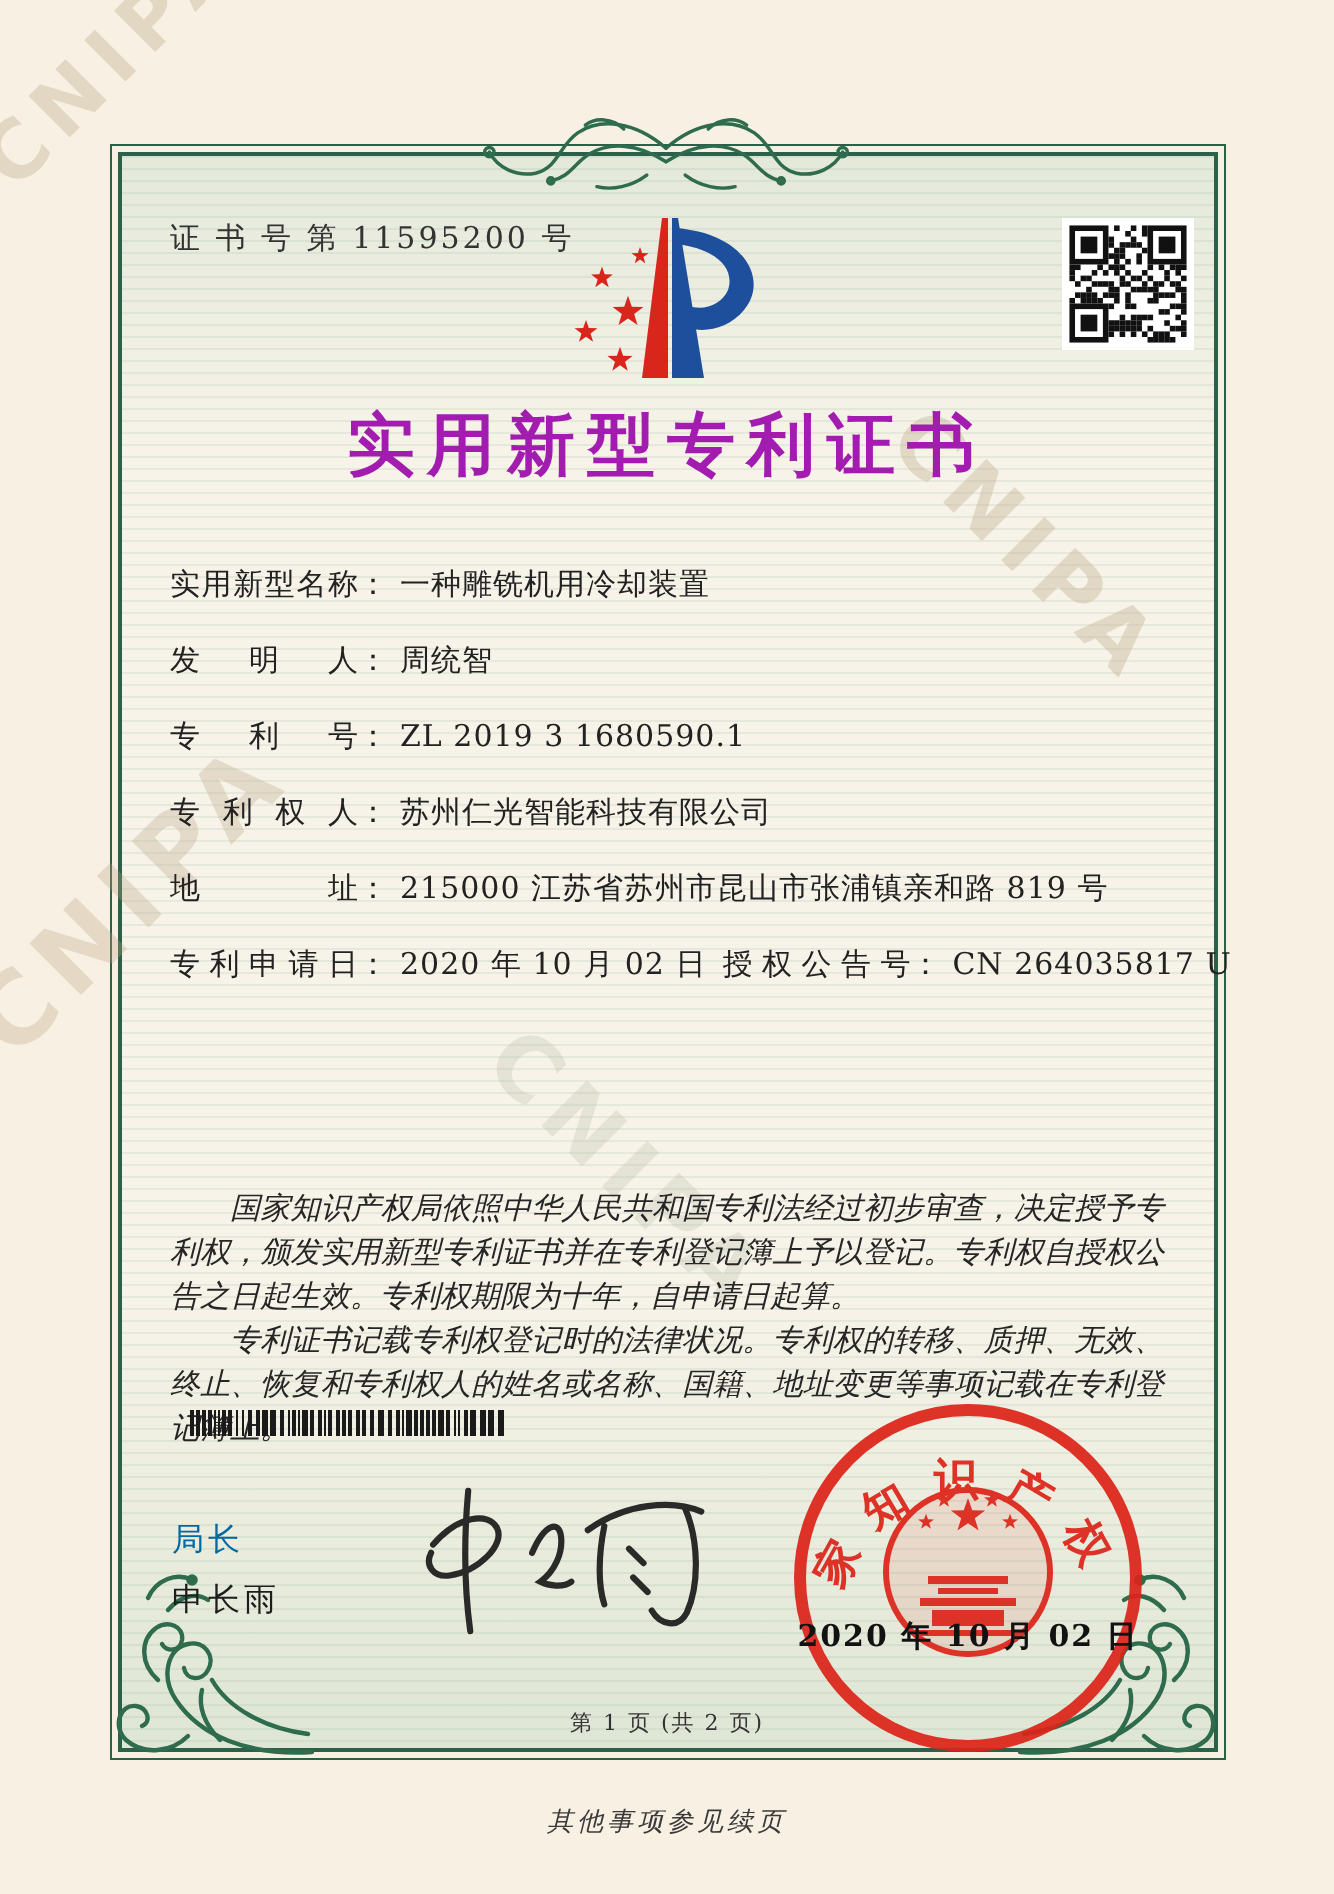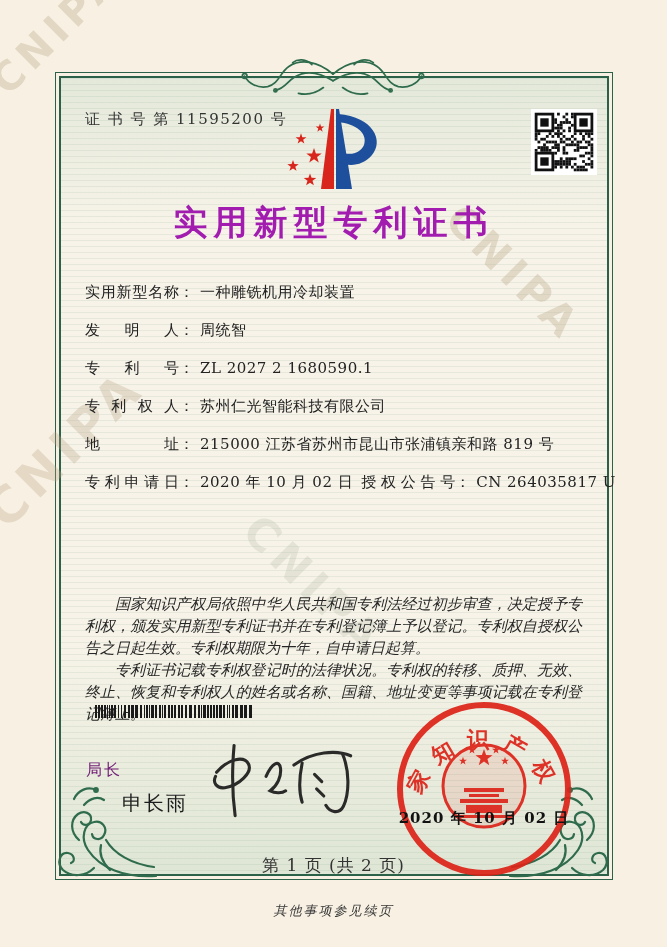--- a/index.html
+++ b/index.html
@@ -51,29 +51,29 @@
   }
   .fcolon{display:inline-block; margin-right:6px; color:#222;}
   .fvalue{letter-spacing:0.5px; color:#222;}
   .grant-right{margin-left:8px;}
   .paras{
     left:85px; top:552px; width:497px; font-size:15px; line-height:22px;
     text-align:justify; font-style:italic; color:#262626;margin-top:41px;
   }
   .paras p{margin:0; text-indent:2em;}
   .barcode{left:95px; top:705px; width:160px; height:13px;}
-  .signer-title{left:86px; top:760px; font-family:"DejaVu Sans", sans-serif; font-size:16px; color:#701a75; letter-spacing:2px;}
-  .signer-name {left:86px; top:790px; font-family:"DejaVu Sans", sans-serif; font-size:20px; color:#1d1d1d; letter-spacing:2px;margin-left:36px;}
+  .signer-title{left:86px; top:760px; font-family:"DejaVu Sans", sans-serif; font-size:16px; color:#0369a1; letter-spacing:2px;}
+  .signer-name {left:86px; top:790px; font-family:"DejaVu Sans", sans-serif; font-size:16px; color:#1d1d1d; letter-spacing:2px;}
   .signature{left:198px; top:732px; width:165px; height:95px; z-index:4;}
   .seal{left:393px; top:698px; width:182px; height:182px; z-index:5;}
   .seal-date{
     left:396px; top:809px; width:176px; text-align:center; z-index:6;
     font-size:15px; font-weight:700; letter-spacing:1px; color:#121212;
   }
-  .page-ind{left:85px; top:854px; width:497px; text-align:center; font-size:17px; letter-spacing:1px; color:#333;}
+  .page-ind{left:85px; top:854px; width:497px; text-align:center; font-size:11px; letter-spacing:1px; color:#333;}
   .cont-note{left:0; top:902px; width:667px; text-align:center; font-size:13px; font-style:italic; letter-spacing:2px; color:#3a3a3a;}
 </style>
 </head>
 <body>
 
 <div class="page">
 
   <span class="wm wm1">CNIPA</span>
   <span class="wm wm2">CNIPA</span>
   <span class="wm wm3">CNIPA</span>
@@ -295,21 +295,21 @@
   <div class="abs title">实用新型专利证书</div>
 
   <div class="abs fields">
     <div class="field-row">
       <span class="flabel">实用新型名称</span><span class="fcolon">：</span><span class="fvalue">一种雕铣机用冷却装置</span>
     </div>
     <div class="field-row">
       <span class="flabel">发明人</span><span class="fcolon">：</span><span class="fvalue">周统智</span>
     </div>
     <div class="field-row">
-      <span class="flabel">专利号</span><span class="fcolon">：</span><span class="fvalue">ZL 2027 2 1680590.1</span>
+      <span class="flabel">专利号</span><span class="fcolon">：</span><span class="fvalue">ZL 2019 3 1680590.1</span>
     </div>
     <div class="field-row">
       <span class="flabel">专利权人</span><span class="fcolon">：</span><span class="fvalue">苏州仁光智能科技有限公司</span>
     </div>
     <div class="field-row">
       <span class="flabel">地址</span><span class="fcolon">：</span><span class="fvalue">215000 江苏省苏州市昆山市张浦镇亲和路 819 号</span>
     </div>
     <div class="field-row">
       <span class="flabel">专利申请日</span><span class="fcolon">：</span><span class="fvalue">2020 年 10 月 02 日</span><span class="flabel grant-right">授权公告号</span><span class="fcolon">：</span><span class="fvalue">CN 264035817 U</span>
     </div>

